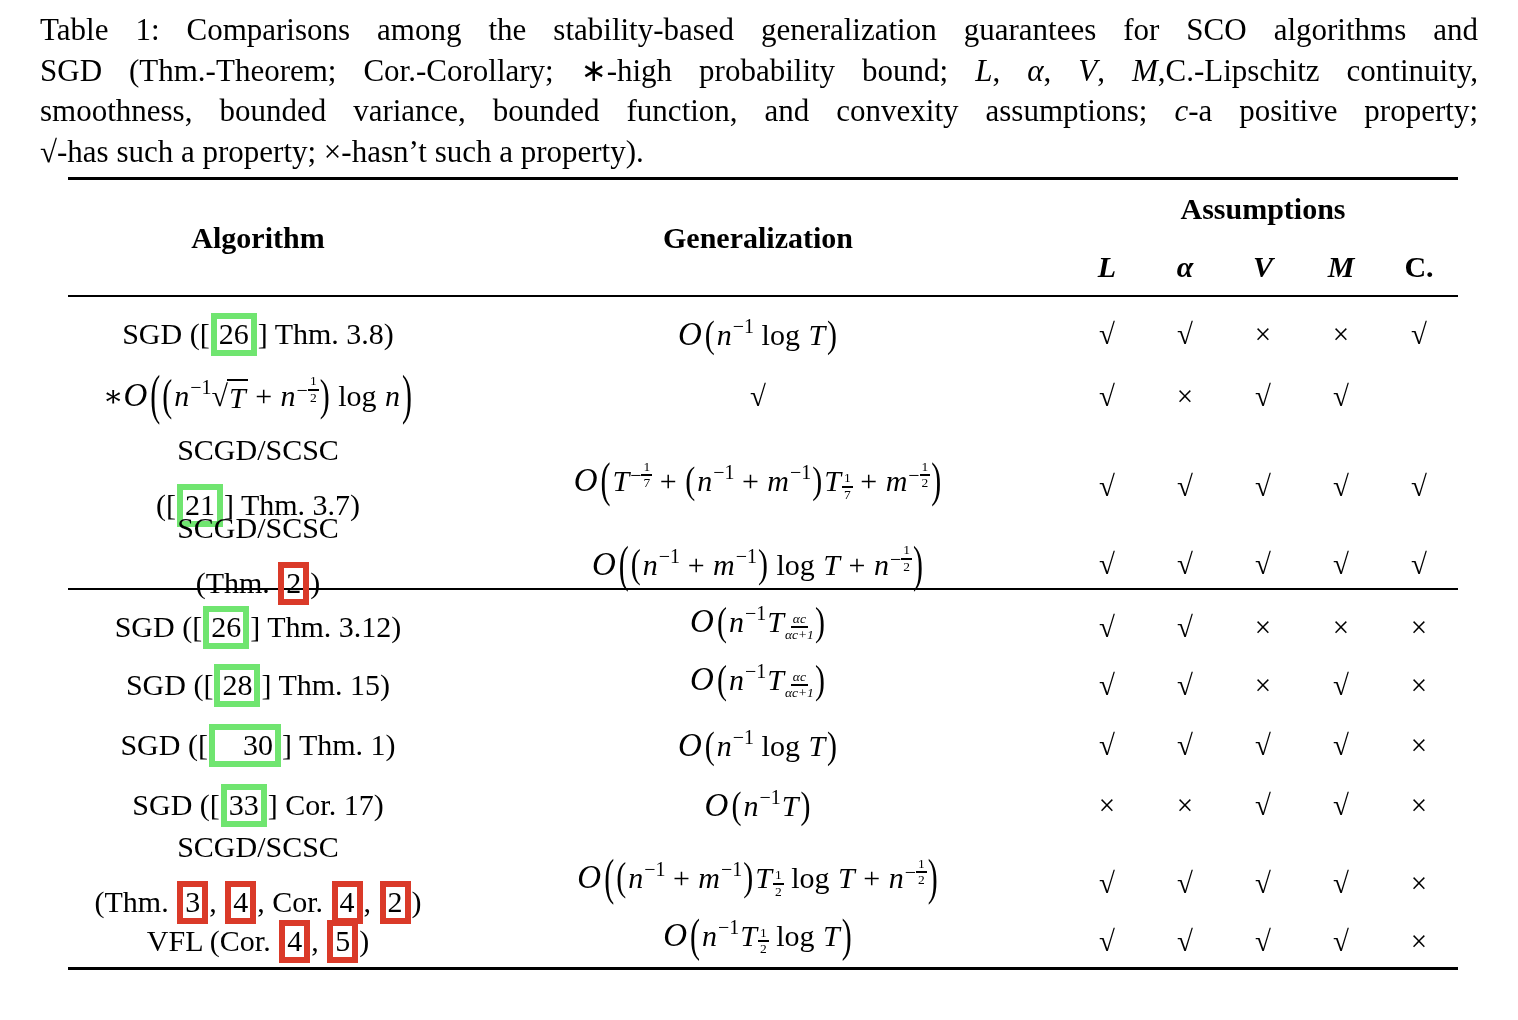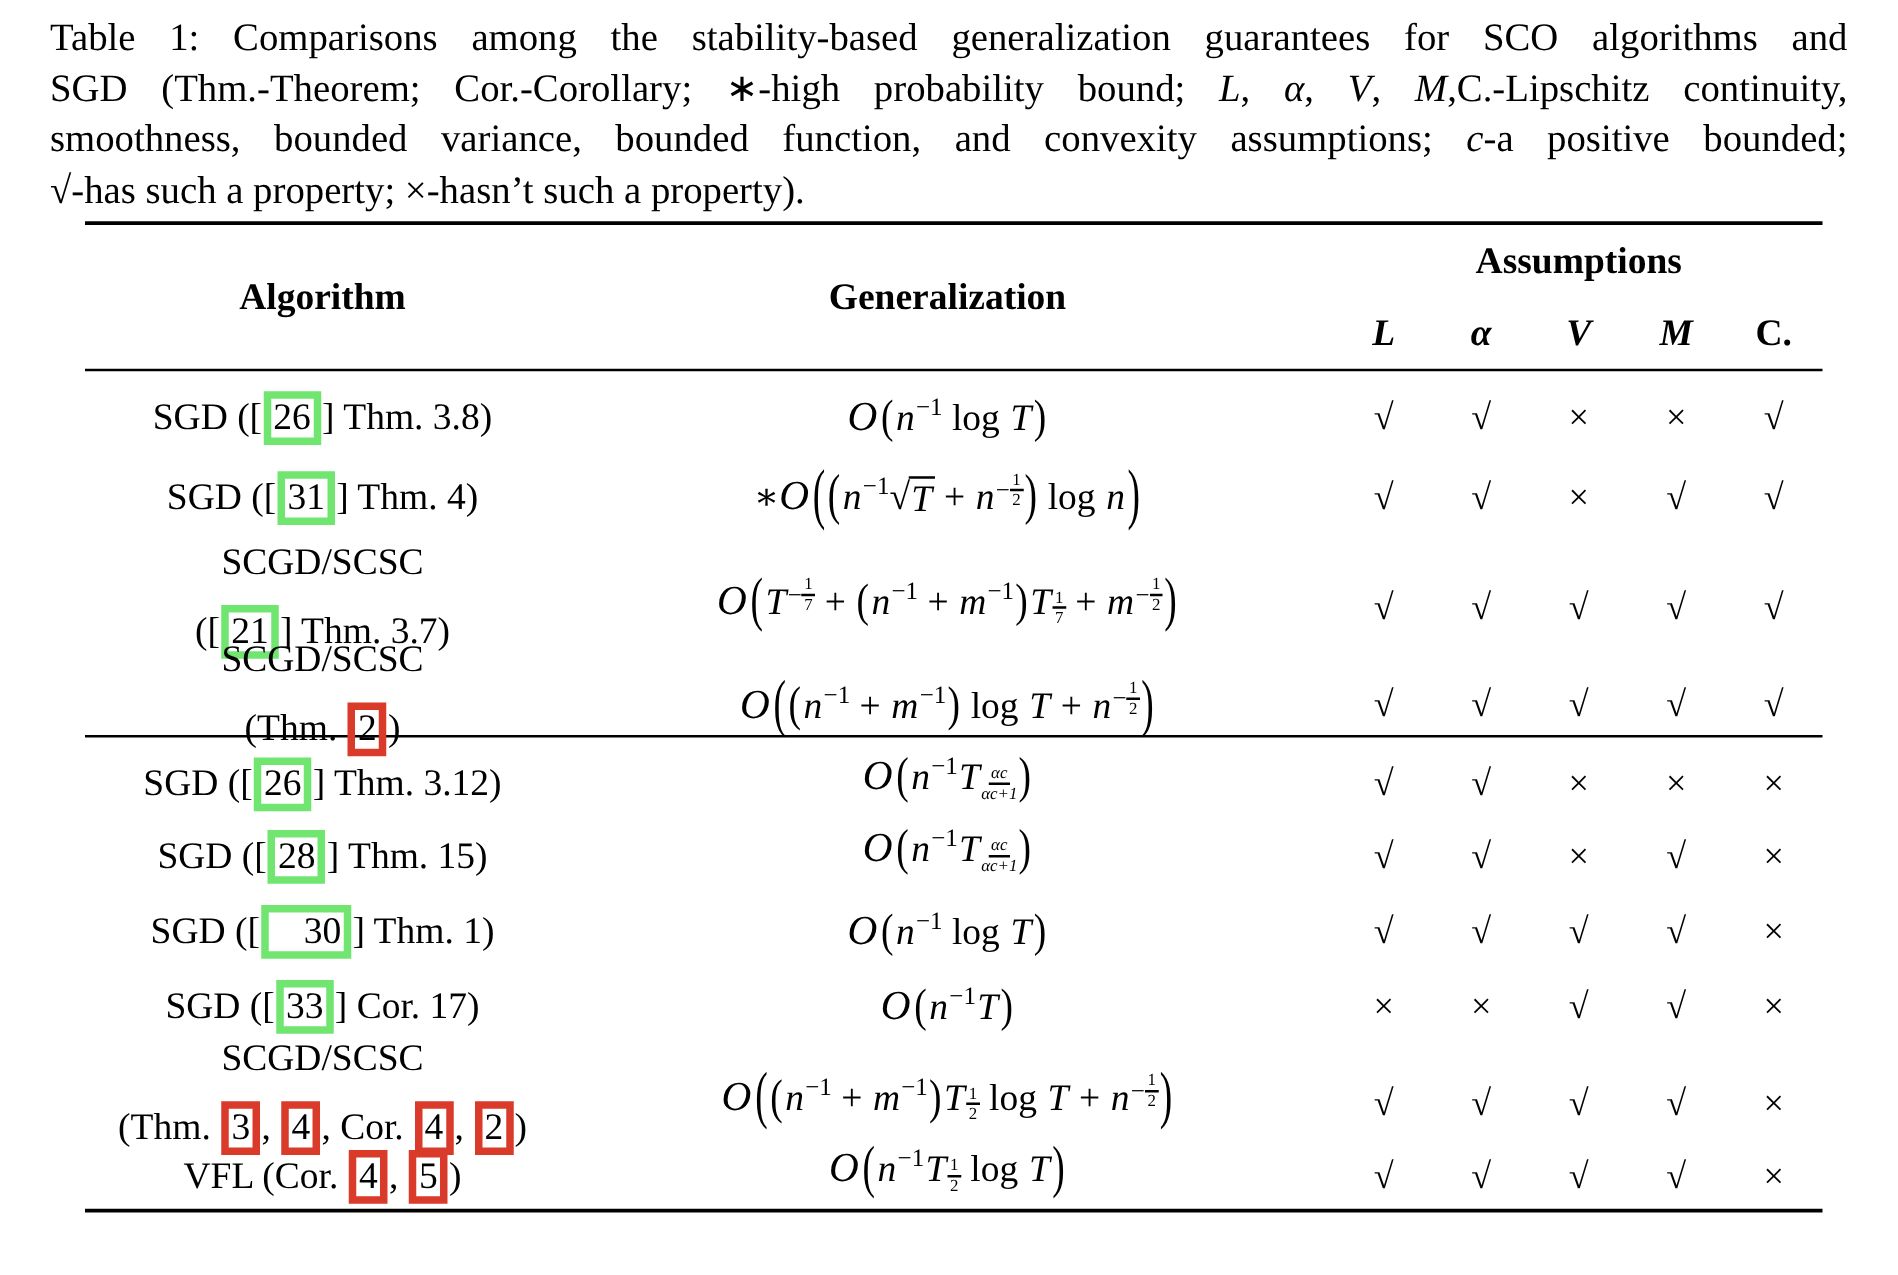--- a/index.html
+++ b/index.html
@@ -60,21 +60,21 @@
   .msqrt{display:inline-flex;}
   .mrad{font-size:30px;line-height:1.1;}
   .mradarg{font-style:italic;border-top:2.5px solid #000;margin-left:-1px;padding:0 2px;}
 </style>
 </head>
 <body>
 
 <div class="caption" id="caption">
     <div class="cap-line"><span>Table 1: Comparisons among the stability-based generalization guarantees for SCO algorithms and</span></div>
     <div class="cap-line"><span>SGD (Thm.-Theorem; Cor.-Corollary; ∗-high probability bound; </span><span class="it ">L</span><span>, </span><span class="it ">α</span><span>, </span><span class="it ">V</span><span>, </span><span class="it ">M</span><span>,C.-Lipschitz continuity,</span></div>
-    <div class="cap-line"><span>smoothness, bounded variance, bounded function, and convexity assumptions; </span><span class="it ">c</span><span>-a positive bounded;</span></div>
+    <div class="cap-line"><span>smoothness, bounded variance, bounded function, and convexity assumptions; </span><span class="it ">c</span><span>-a positive property;</span></div>
     <div class="cap-line last"><span>√-has such a property; ×-hasn’t such a property).</span></div>
   </div>
 
 <div class="tablewrap">
   <div class="rule rule-top"></div>
   <div class="thead" id="thead">
     <div class="th th-algo">Algorithm</div>
     <div class="th th-gen">Generalization</div>
     <div class="th th-assum">Assumptions</div>
   <div class="th-col it" style="grid-column: 3;">L</div>
@@ -90,23 +90,20 @@
           <div><span>SGD ([</span><span class="refbox" style="border-color: rgb(112, 229, 112);">26</span><span>] Thm. 3.8)</span></div>
         </div>
         <div class="cell gen"><span class="mO">O</span><span class="mpar" style="transform: scaleY(1.25);">(</span><span class="mi">n</span><span class="msup">−1</span><span class="mr"> log </span><span class="mi">T</span><span class="mpar" style="transform: scaleY(1.25);">)</span></div>
         <div class="cell mark">√</div>
         <div class="cell mark">√</div>
         <div class="cell mark">×</div>
         <div class="cell mark">×</div>
         <div class="cell mark">√</div>
       </div>
       <div class="trow">
-        <div class="cell algo">
-          <div><span>SGD ([</span><span class="refbox" style="border-color: rgb(112, 229, 112);">31</span><span>] Thm. 4)</span></div>
-        </div>
         <div class="cell gen"><span class="mr">∗</span><span class="mO">O</span><span class="mpar" style="transform: scaleY(1.8);">(</span><span class="mpar" style="transform: scaleY(1.5);">(</span><span class="mi">n</span><span class="msup">−1</span><span class="msqrt">
             <span class="mrad">√</span>
             <span class="mradarg">T</span>
           </span><span class="mr"> + </span><span class="mi">n</span><span class="msupwrap">
             <span class="mpre">−</span>
             <span class="mfrac">
               <span class="num">1</span>
               <span class="den">2</span>
             </span>
           </span><span class="mpar" style="transform: scaleY(1.5);">)</span><span class="mr"> log </span><span class="mi">n</span><span class="mpar" style="transform: scaleY(1.8);">)</span></div>

